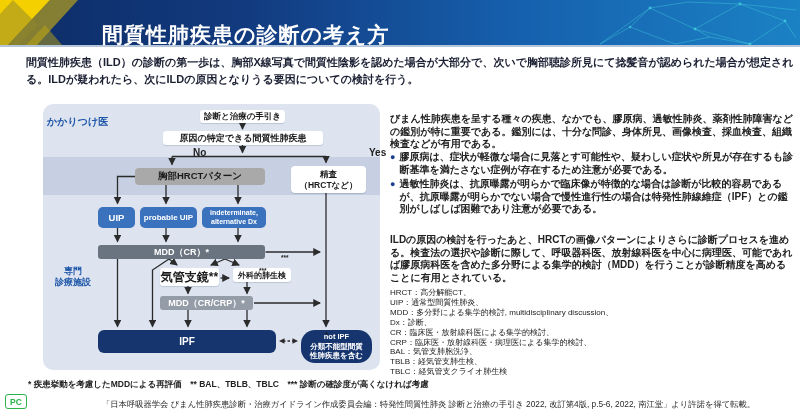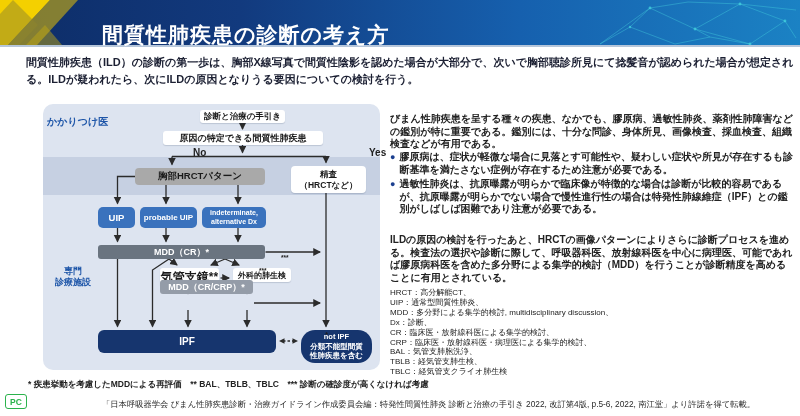--- a/index.html
+++ b/index.html
@@ -37,21 +37,21 @@
                  background:#a9a9a9; border-radius:4px; }
   .n-workup    { left:291px; top:166px; width:75px;  height:27px; font-size:8.5px; line-height:11px; border-radius:4px; }
   .n-blue      { background:#3a72bd; color:#ffffff; border-radius:5px; }
   .n-uip       { left:98px;  top:207px; width:37px; height:21px; font-size:9.5px; }
   .n-probable  { left:140px; top:207px; width:57px; height:21px; font-size:8px; }
   .n-indet     { left:202px; top:207px; width:64px; height:21px; font-size:7px; line-height:8.5px; }
   .n-mddcr     { left:98px;  top:245px; width:167px; height:14px; font-size:9px;
                  background:#6a7480; color:#ffffff; border-radius:3px; }
   .n-bronch    { left:160px; top:268px; width:59px; height:18px; font-size:12px; }
   .n-surgical  { left:233px; top:268px; width:58px; height:14px; font-size:8px; }
-  .n-mddcrp    { left:160px; top:280px; width:93px; height:14px; font-size:9px;
+  .n-mddcrp    { left:160px; top:296px; width:93px; height:14px; font-size:9px;
                  background:#949ca8; color:#ffffff; border-radius:3px; }
   .n-navy      { background:#16356e; color:#ffffff; }
   .n-ipf       { left:98px;  top:330px; width:178px; height:23px; font-size:10px; border-radius:6px; }
   .n-notipf    { left:301px; top:330px; width:71px; height:33px; font-size:7.5px; line-height:9.5px; border-radius:14px; }
 
   .zone { position:absolute; font-weight:bold; color:#1d55a8; }
   .zone-1 { left:47px; top:115px; font-size:10px; }
   .zone-2 { left:44px; top:266px; width:58px; font-size:9px; line-height:11px; text-align:center; }
 
   .lbl { position:absolute; font-weight:bold; color:#1e1e1e;padding-left:40px; }

